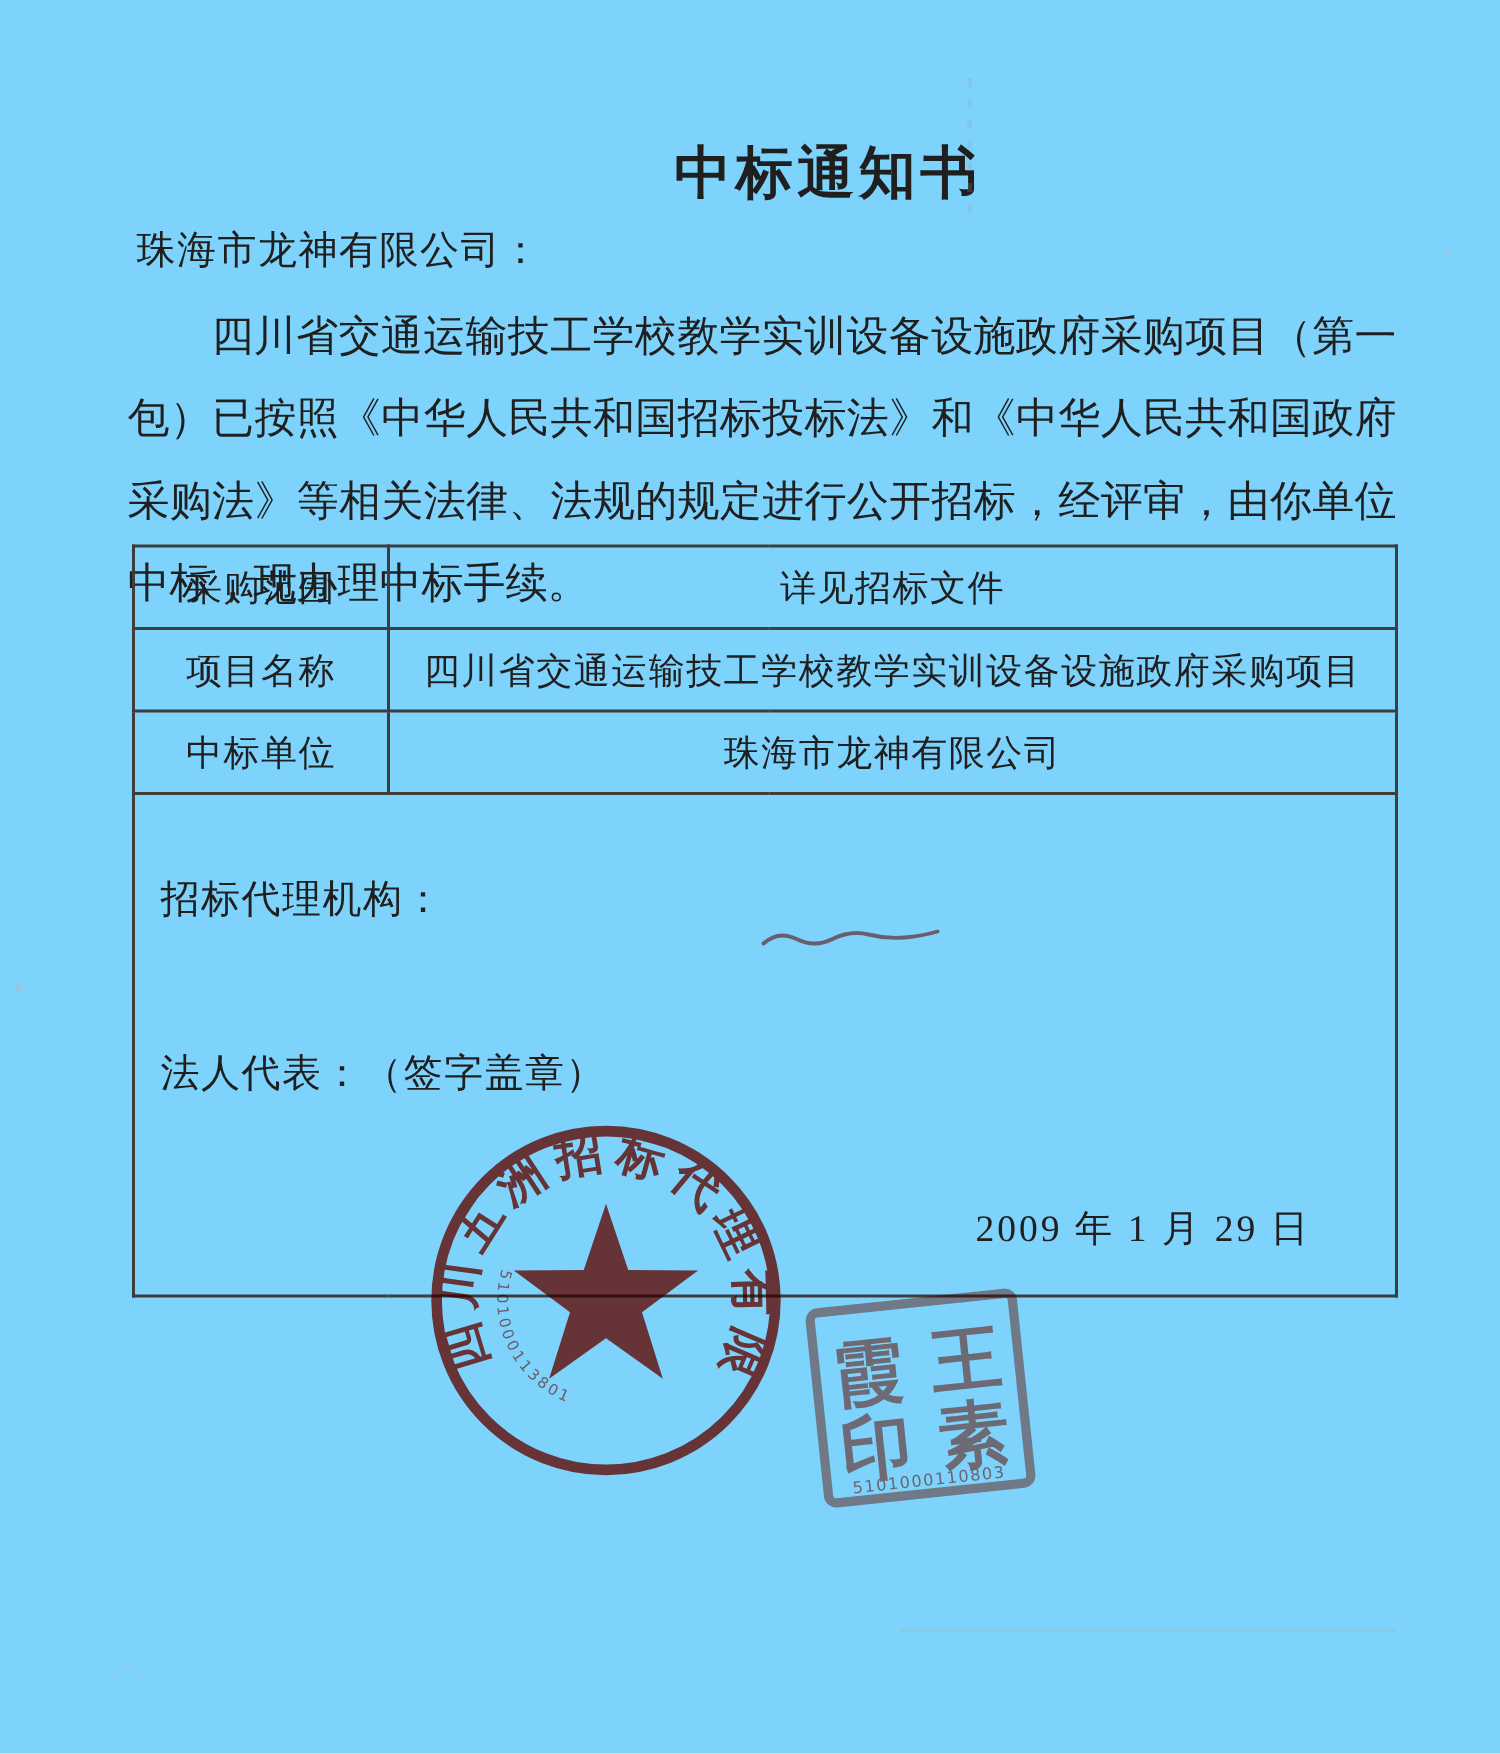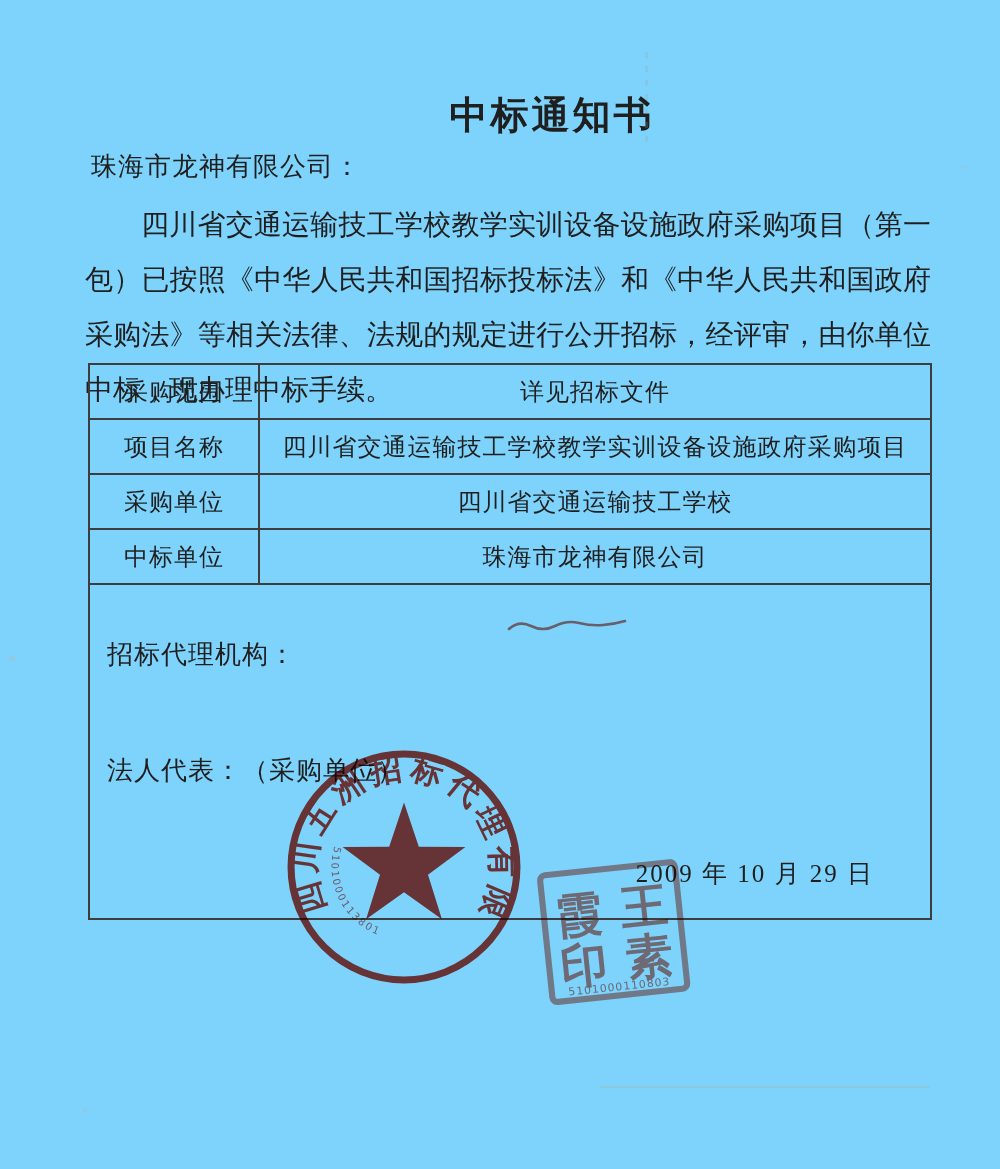--- a/index.html
+++ b/index.html
@@ -93,33 +93,29 @@
     <tbody>
       <tr>
         <td>采购范围</td>
         <td colspan="3">详见招标文件</td>
       </tr>
       <tr>
         <td>项目名称</td>
         <td colspan="3">四川省交通运输技工学校教学实训设备设施政府采购项目</td>
       </tr>
       <tr>
-        <td>采购单位</td>
-        <td colspan="3">四川省交通运输技工学校</td>
-      </tr>
-      <tr>
         <td>中标单位</td>
         <td colspan="3">珠海市龙神有限公司</td>
       </tr>
       <tr>
         <td colspan="4" class="sig-cell">
           <div class="sig-wrap">
             <div class="sig-agency">招标代理机构：</div>
-            <div class="sig-legal">法人代表：（采购单位）</div>
-            <div class="sig-date">2009 年 10 月 29 日</div>
+            <div class="sig-legal">法人代表：（签字盖章）</div>
+            <div class="sig-date">2009 年 1 月 29 日</div>
           </div>
         </td>
       </tr>
     </tbody>
   </table>
 
   <svg class="stamp-round" viewBox="0 0 240 240">
     <circle cx="120" cy="120" r="112" fill="none" stroke="#cd2f26" stroke-width="7"></circle>
     <polygon fill="#cd2f26" points="120,56 134.7,99.8 180.9,100.2 143.8,127.7 157.6,171.8 120,145 82.4,171.8 96.2,127.7 59.1,100.2 105.3,99.8"></polygon>
     <defs>

